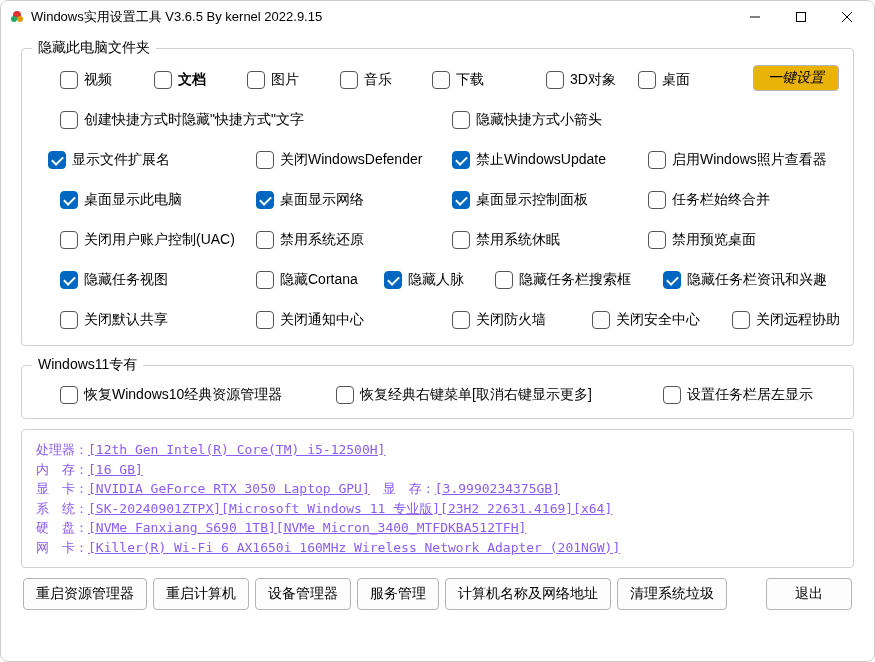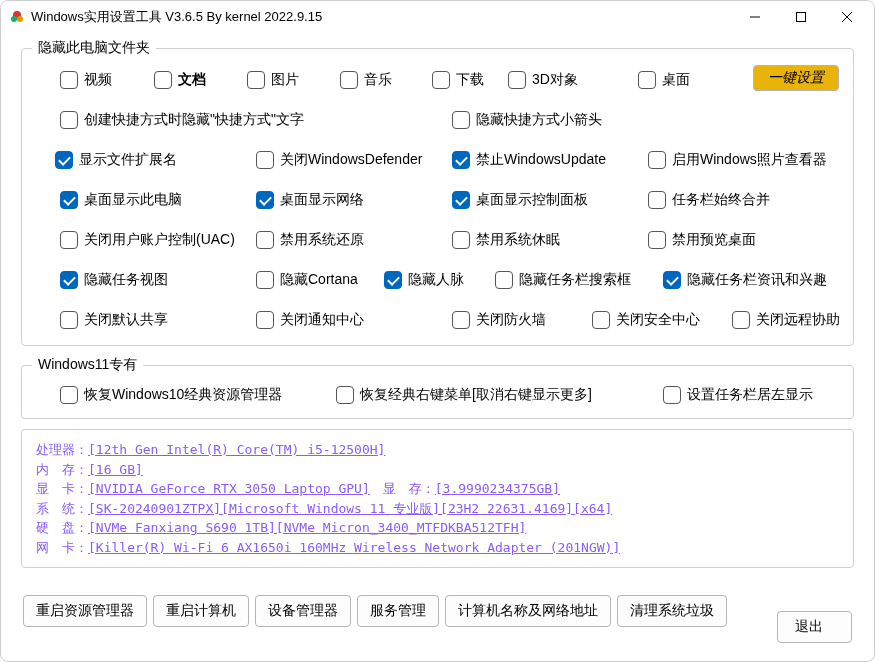--- a/index.html
+++ b/index.html
@@ -171,21 +171,21 @@
           <span>图片</span>
         </label>
       <label class="cb abs" style="left:308px;">
           <span class="box"></span>
           <span>音乐</span>
         </label>
       <label class="cb abs" style="left:400px;">
           <span class="box"></span>
           <span>下载</span>
         </label>
-      <label class="cb abs wide" style="left:476px;">
+      <label class="cb abs wide" style="left:514px;">
           <span class="box"></span>
           <span>3D对象</span>
         </label>
       <label class="cb abs" style="left:606px;">
           <span class="box"></span>
           <span>桌面</span>
         </label>
       <button class="pill-btn abs" style="right:4px; top:-2px;">一键设置</button>
     </div>
 
@@ -194,21 +194,21 @@
           <span class="box"></span>
           <span>创建快捷方式时隐藏"快捷方式"文字</span>
         </label>
       <label class="cb abs" style="left:420px;">
           <span class="box"></span>
           <span>隐藏快捷方式小箭头</span>
         </label>
     </div>
 
     <div class="row at" style="height:22px; margin-top:18px;">
-      <label class="cb checked abs" style="left:23px;">
+      <label class="cb checked abs" style="left:16px;">
           <span class="box"></span>
           <span>显示文件扩展名</span>
         </label>
       <label class="cb abs" style="left:224px;">
           <span class="box"></span>
           <span>关闭WindowsDefender</span>
         </label>
       <label class="cb checked abs" style="left:420px;">
           <span class="box"></span>
           <span>禁止WindowsUpdate</span>
@@ -330,16 +330,16 @@
 <span>网　卡：</span><span class="u">[Killer(R) Wi-Fi 6 AX1650i 160MHz Wireless Network Adapter (201NGW)]</span></div>
 
   <div class="bottom-bar">
     <button class="btn">重启资源管理器</button>
     <button class="btn">重启计算机</button>
     <button class="btn">设备管理器</button>
     <button class="btn">服务管理</button>
     <button class="btn">计算机名称及网络地址</button>
     <button class="btn">清理系统垃圾</button>
     <span class="spacer"></span>
-    <button class="btn" style="padding-left:17px;padding-right:28px;margin-top:33px;">退出</button>
+    <button class="btn" style="padding-left:28px;padding-right:28px;">退出</button>
   </div>
 
 </div>
 
 </body></html>

